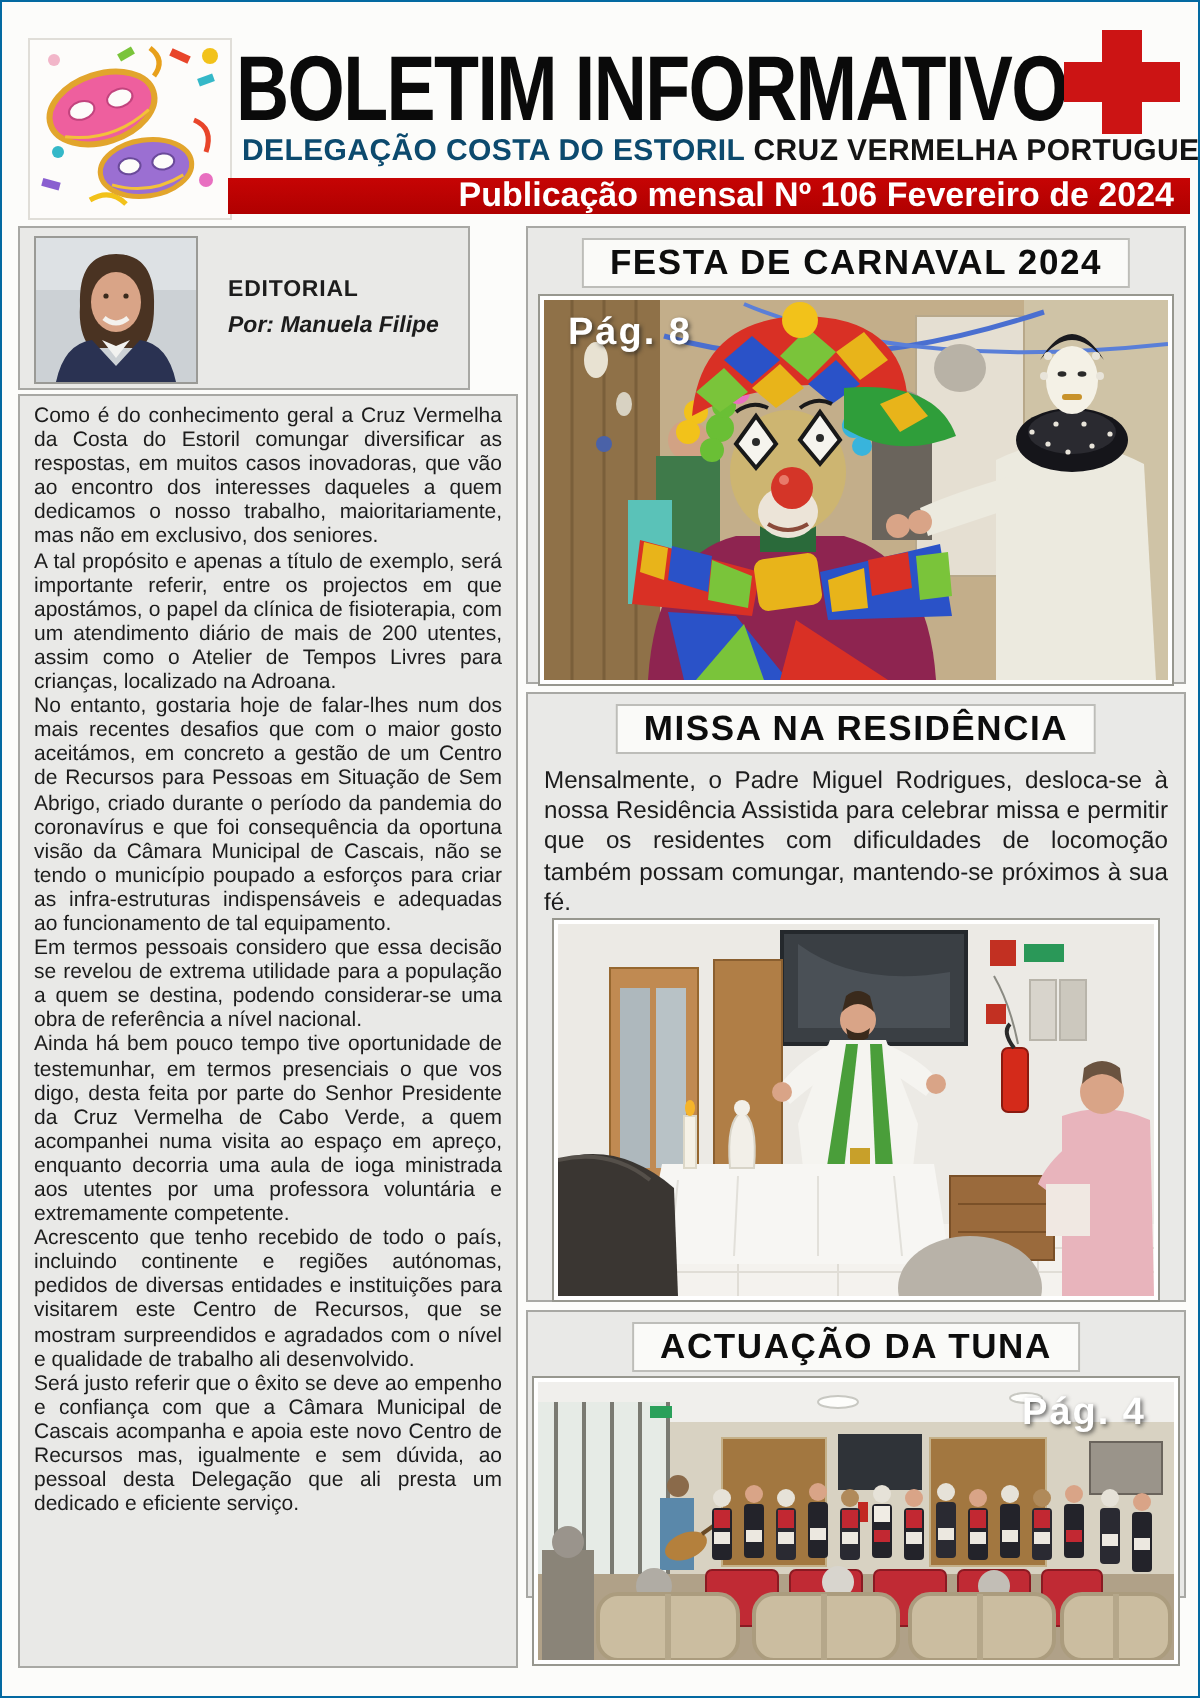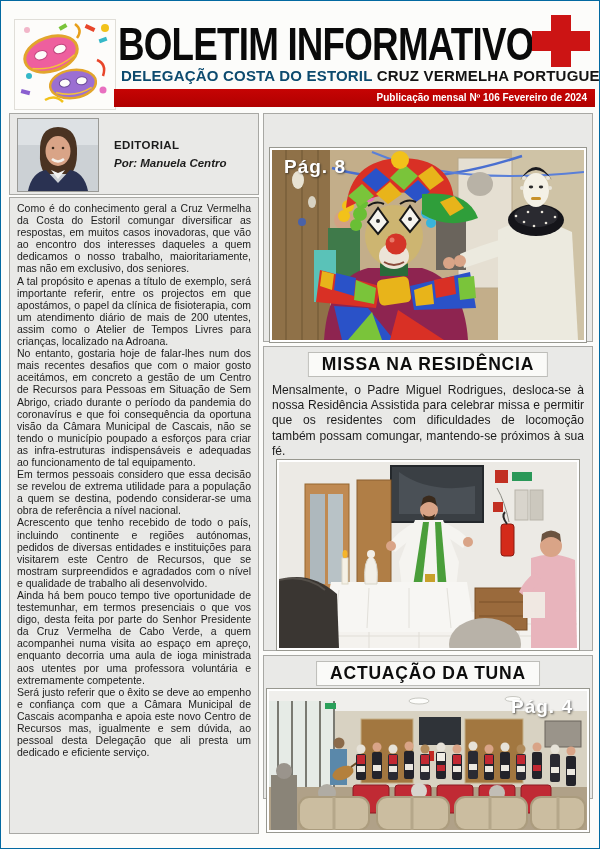--- a/index.html
+++ b/index.html
@@ -21,29 +21,29 @@
     transform:scaleX(0.80); transform-origin:0 0;
   }
   .mast-sub { position:absolute; left:120px; top:66px; white-space:nowrap; font-size:15px; font-weight:bold; letter-spacing:0.2px; }
   .mast-sub .red { color:#0c4a6e; }
   .mast-sub .blk { color:#141414; }
   .cross { position:absolute; left:531px; top:14px; width:58px; height:52px; }
   .cross svg { display:block; width:100%; height:100%; }
   .pubbar {
     position:absolute; left:113px; top:88px; width:481px; height:18px;
     background:linear-gradient(#c60404,#b00000);
-    color:#fff; font-weight:bold; font-size:10px; line-height:18px;
+    color:#fff; font-weight:bold; font-size:17px; line-height:18px;
     text-align:right; padding-right:8px; box-sizing:border-box;
   }
 
   
   .box { position:absolute; background:#e9e9e7; border:1px solid #a8a8a4; box-sizing:border-box; }
 
   
-  .ed-head { left:8px; top:112px; width:250px; height:82px; }
+  .ed-head { left:8px; top:112px; width:226px; height:82px; }
   .portrait { position:absolute; left:7px; top:4px; width:80px; height:72px; border:1px solid #9a9a96; background:#ccd1d5; }
   .portrait svg { display:block; width:100%; height:100%; }
   .ed-label { position:absolute; left:104px; top:25px; font-size:11.5px; font-weight:bold; letter-spacing:0.4px; }
   .ed-byline { position:absolute; left:104px; top:43px; font-size:11.5px; font-weight:bold; font-style:italic; }
   .ed-body { left:8px; top:196px; width:250px; height:637px; padding:4px 7px; overflow:hidden; }
   .ed-body p { margin:0; font-size:10.5px; line-height:12.1px; text-align:justify; }
 
   
   .sec { left:262px; width:330px; text-align:center; }
   .sec-carnaval { top:112px; height:229px; }
@@ -133,35 +133,36 @@
         <circle cx="35" cy="29" r="1.3" fill="#3a2a1c"></circle>
         <circle cx="45" cy="29" r="1.3" fill="#3a2a1c"></circle>
         <path d="M34 40 q6 5 12 0" stroke="#f4f2ee" stroke-width="2.5" fill="none"></path>
         <path d="M10 72 q4 -19 18 -21 l12 13 12 -13 q14 2 18 21z" fill="#2a3252"></path>
         <path d="M33 51 l7 9 7 -9 -7 3z" fill="#f2f2f0"></path>
       </svg>
     </div>
     <div class="ed-label">EDITORIAL</div>
     <div class="ed-byline">
       <span>Por:</span>
-      <span>Manuela Centro</span>
+      <span>Manuela Filipe</span>
     </div>
   </div>
 
   <div class="box ed-body">
     <p>Como é do conhecimento geral a Cruz Vermelha da Costa do Estoril comungar diversificar as respostas, em muitos casos inovadoras, que vão ao encontro dos interesses daqueles a quem dedicamos o nosso trabalho, maioritariamente, mas não em exclusivo, dos seniores.</p>
     <p>A tal propósito e apenas a título de exemplo, será importante referir, entre os projectos em que apostámos, o papel da clínica de fisioterapia, com um atendimento diário de mais de 200 utentes, assim como o Atelier de Tempos Livres para crianças, localizado na Adroana.</p>
     <p>No entanto, gostaria hoje de falar-lhes num dos mais recentes desafios que com o maior gosto aceitámos, em concreto a gestão de um Centro de Recursos para Pessoas em Situação de Sem Abrigo, criado durante o período da pandemia do coronavírus e que foi consequência da oportuna visão da Câmara Municipal de Cascais, não se tendo o município poupado a esforços para criar as infra-estruturas indispensáveis e adequadas ao funcionamento de tal equipamento.</p>
     <p>Em termos pessoais considero que essa decisão se revelou de extrema utilidade para a população a quem se destina, podendo considerar-se uma obra de referência a nível nacional.</p>
+    <p>Ainda há bem pouco tempo tive oportunidade de testemunhar, em termos presenciais o que vos digo, desta feita por parte do Senhor Presidente da Cruz Vermelha de Cabo Verde, a quem acompanhei numa visita ao espaço em apreço, enquanto decorria uma aula de ioga ministrada aos utentes por uma professora voluntária e extremamente competente.</p>
     <p>Acrescento que tenho recebido de todo o país, incluindo continente e regiões autónomas, pedidos de diversas entidades e instituições para visitarem este Centro de Recursos, que se mostram surpreendidos e agradados com o nível e qualidade de trabalho ali desenvolvido.</p>
-    <p>Ainda há bem pouco tempo tive oportunidade de testemunhar, em termos presenciais o que vos digo, desta feita por parte do Senhor Presidente da Cruz Vermelha de Cabo Verde, a quem acompanhei numa visita ao espaço em apreço, enquanto decorria uma aula de ioga ministrada aos utentes por uma professora voluntária e extremamente competente.</p>
     <p>Será justo referir que o êxito se deve ao empenho e confiança com que a Câmara Municipal de Cascais acompanha e apoia este novo Centro de Recursos mas, igualmente e sem dúvida, ao pessoal desta Delegação que ali presta um dedicado e eficiente serviço.</p>
   </div>
 
   <div class="box sec sec-carnaval">
+    <div class="sec-title">FESTA DE CARNAVAL 2024</div>
     <div class="photo-frame pf-carnaval">
       <svg width="312" height="190" viewBox="0 0 312 190">
         <rect width="312" height="190" fill="#c3ae8a"></rect>
         <rect width="58" height="190" fill="#8f7148"></rect>
         <path d="M14 0V190 M30 0V190 M46 0V190" stroke="#7a5f3a" stroke-width="1.5"></path>
         <rect x="240" width="72" height="190" fill="#cfc3a6"></rect>
         <rect x="186" y="8" width="54" height="130" fill="#e5dfd2" stroke="#b8a88a"></rect>
         <ellipse cx="26" cy="30" rx="6" ry="9" fill="#e8e2d2"></ellipse>
         <ellipse cx="40" cy="52" rx="4" ry="6" fill="#d8d2c2"></ellipse>
         <circle cx="30" cy="72" r="4" fill="#4a62a8"></circle>

